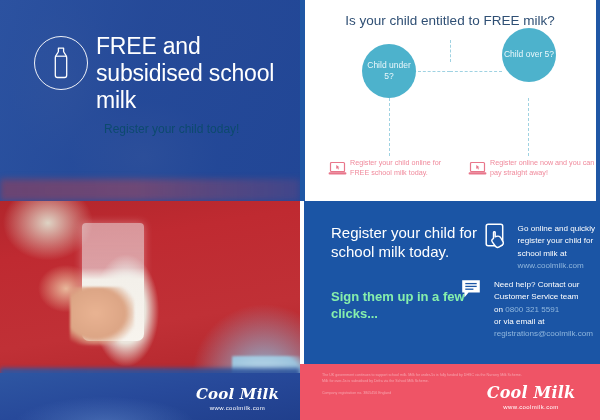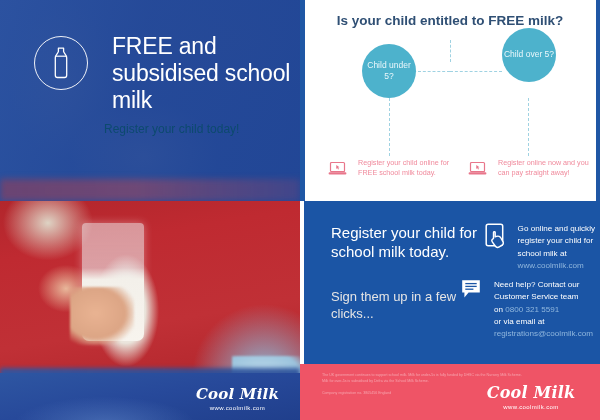--- a/index.html
+++ b/index.html
@@ -31,39 +31,39 @@
     position:absolute; left:0; bottom:0; width:100%; height:22px;
     background:linear-gradient(90deg, rgba(160,60,80,.55), rgba(180,70,85,.5) 45%, rgba(120,70,120,.35));
     filter:blur(3px);
   }
   .bottle-icon {
     position:absolute; left:34px; top:36px; width:54px; height:54px;
     border:1.6px solid rgba(255,255,255,.92); border-radius:50%;
   }
   .bottle-icon svg { position:absolute; left:50%; top:50%; transform:translate(-50%,-50%); }
   .tl-head {
-    position:absolute; left:112px; top:33px; width:185px;
+    position:absolute; left:96px; top:33px; width:185px;
     color:#ffffff; font-size:23px; line-height:1.17; font-weight:400;
     letter-spacing:-.2px;
   }
   .tl-sub {
     position:absolute; left:104px; top:122px; width:190px;
     color:#0c4a6e; font-size:12px; line-height:1.2; font-weight:400;
   }
 
   
   .q-tr {
     position:absolute; left:300px; top:0; width:300px; height:201px;
     background:#ffffff;
   }
   .q-tr .left-rail { position:absolute; left:0; top:0; width:5px; height:100%; background:#1f57a5; }
   .q-tr .right-rail { position:absolute; right:0; top:0; width:4px; height:100%; background:#1f57a5; }
   .flow-title {
     position:absolute; left:0; right:0; top:13px; text-align:center;
-    color:#2f4f74; font-size:13.5px; font-weight:700;
+    color:#2f4f74; font-size:13.5px; font-weight:400;
   }
   .circ {
     position:absolute; width:54px; height:54px; border-radius:50%;
     background:#4db2cc; color:#eaf7fb;
     display:flex; align-items:center; justify-content:center;
     text-align:center; font-size:8.5px; line-height:1.35;
   }
   .circ.left  { left:62px;  top:44px; }
   .circ.right { left:202px; top:28px; }
   .v-line {
@@ -74,21 +74,21 @@
   }
 
   .branch-txt {
     position:absolute; text-align:center; color:#3b5c80;
     font-size:7.4px; line-height:1.45; width:128px;
   }
   .branch-txt.left  { left:25px;  top:106px; }
   .branch-txt.right { left:166px; top:99px; }
 
   .cta-row {
-    position:absolute; display:flex; align-items:center; gap:11px;
+    position:absolute; display:flex; align-items:center; gap:3px;
     color:#f08a9c; font-size:7.2px; line-height:1.45;
   }
   .cta-row.left  { left:28px;  top:158px; width:132px; }
   .cta-row.right { left:168px; top:158px; width:130px; }
   .laptop-ic { flex:0 0 auto; width:19px; height:15px; }
 
   
   .q-bl {
     position:absolute; left:0; top:201px; width:300px; height:219px;
     overflow:hidden;
@@ -138,21 +138,21 @@
     position:absolute; left:300px; top:201px; width:300px; height:219px;
     background:#1b55a5;
   }
   .q-br .thin-white { position:absolute; left:0; top:0; width:4px; height:165px; background:#ffffff; }
   .br-head {
     position:absolute; left:31px; top:22px; width:160px;
     color:#ffffff; font-size:15px; line-height:1.28; font-weight:400;
   }
   .br-sub {
     position:absolute; left:31px; top:88px; width:160px;
-    color:#e5e5e5; font-size:13px; line-height:1.3; font-weight:400;
+    color:#86efac; font-size:13px; line-height:1.3; font-weight:700;
   }
   .info-block { position:absolute; display:flex; gap:9px; }
   .info-block.a { left:161px; top:22px; width:134px;justify-content:flex-end; }
   .info-block.b { left:161px; top:78px; width:138px; }
   .info-ic { flex:0 0 auto; width:24px; height:26px; }
   .info-txt { color:#ffffff; font-size:8.1px; line-height:1.52; }
   .muted { color:#8fb6dd; }
 
   .redbar {
     position:absolute; left:0; bottom:0; width:100%; height:56px;

